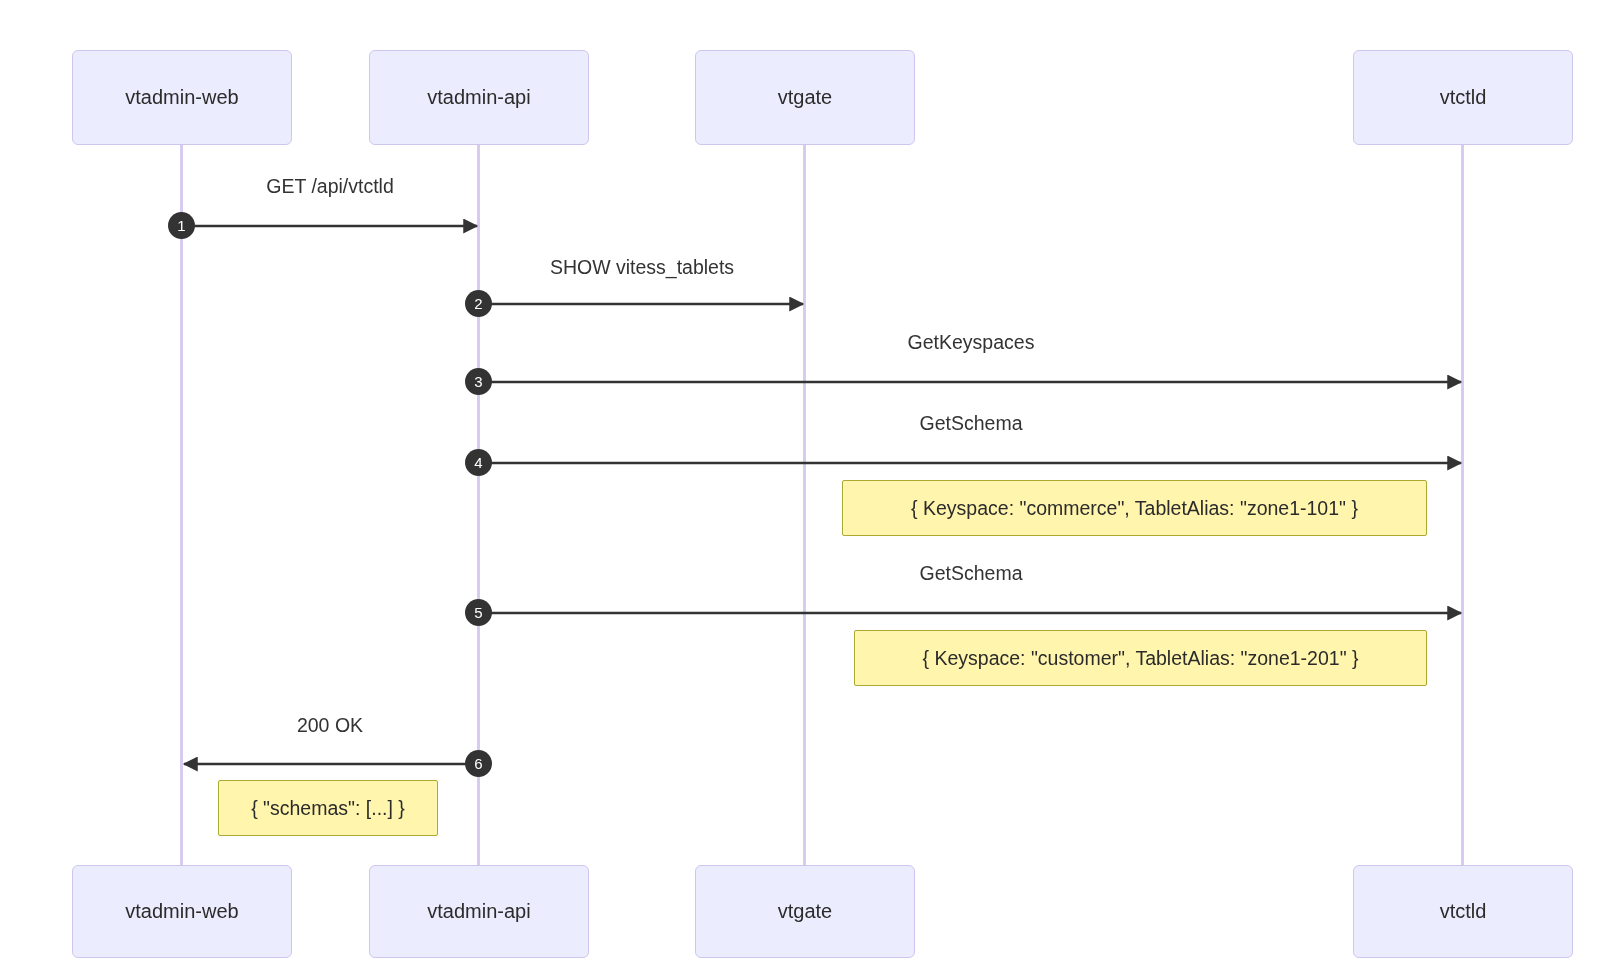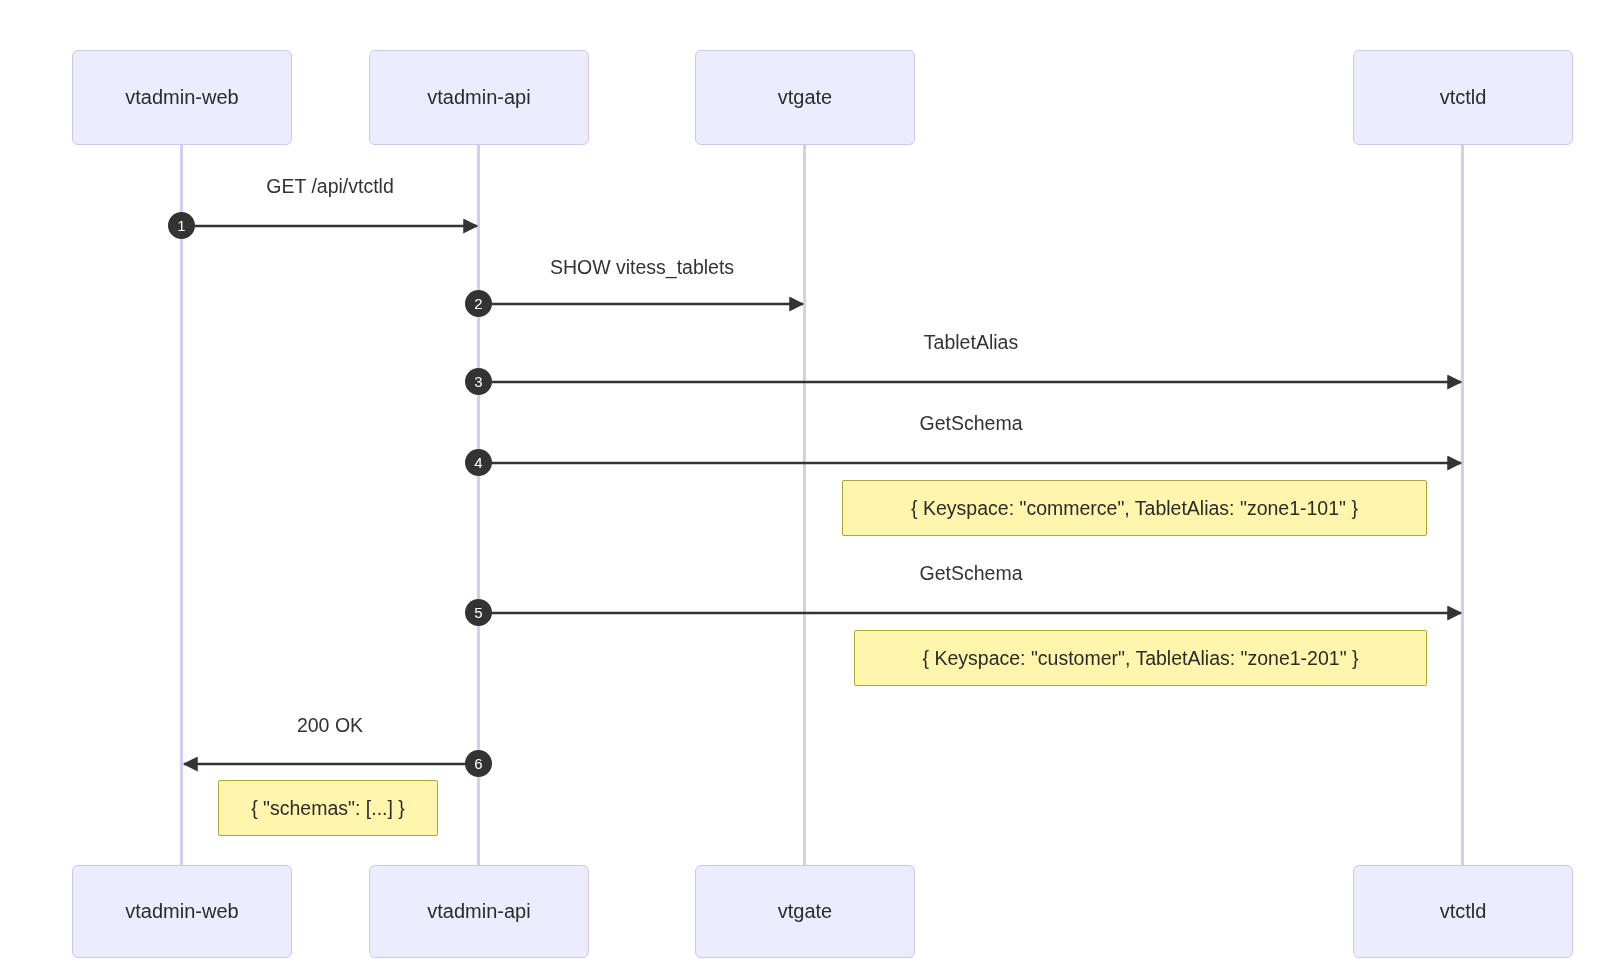--- a/index.html
+++ b/index.html
@@ -136,21 +136,21 @@
     <line x1="182" y1="226" x2="477" y2="226" stroke="#333333" stroke-width="2.5" marker-end="url(#arrowhead-right)"></line>
     <line x1="479" y1="304" x2="803" y2="304" stroke="#333333" stroke-width="2.5" marker-end="url(#arrowhead-right)"></line>
     <line x1="479" y1="382" x2="1461" y2="382" stroke="#333333" stroke-width="2.5" marker-end="url(#arrowhead-right)"></line>
     <line x1="479" y1="463" x2="1461" y2="463" stroke="#333333" stroke-width="2.5" marker-end="url(#arrowhead-right)"></line>
     <line x1="479" y1="613" x2="1461" y2="613" stroke="#333333" stroke-width="2.5" marker-end="url(#arrowhead-right)"></line>
     <line x1="479" y1="764" x2="184" y2="764" stroke="#333333" stroke-width="2.5" marker-end="url(#arrowhead-right)"></line>
   </svg>
 
   <div class="msg-label" style="left:330px; top:175px;">GET /api/vtctld</div>
   <div class="msg-label" style="left:642px; top:256px;">SHOW vitess_tablets</div>
-  <div class="msg-label" style="left:971px; top:331px;">TabletAlias</div>
+  <div class="msg-label" style="left:971px; top:331px;">GetKeyspaces</div>
   <div class="msg-label" style="left:971px; top:412px;">GetSchema</div>
   <div class="msg-label" style="left:971px; top:562px;">GetSchema</div>
   <div class="msg-label" style="left:330px; top:714px;text-align:right;">200 OK</div>
 
   <div class="seq-num" style="left:168px; top:212px;">1</div>
   <div class="seq-num" style="left:465px; top:290px;">2</div>
   <div class="seq-num" style="left:465px; top:368px;">3</div>
   <div class="seq-num" style="left:465px; top:449px;">4</div>
   <div class="seq-num" style="left:465px; top:599px;">5</div>
   <div class="seq-num" style="left:465px; top:750px;">6</div>

